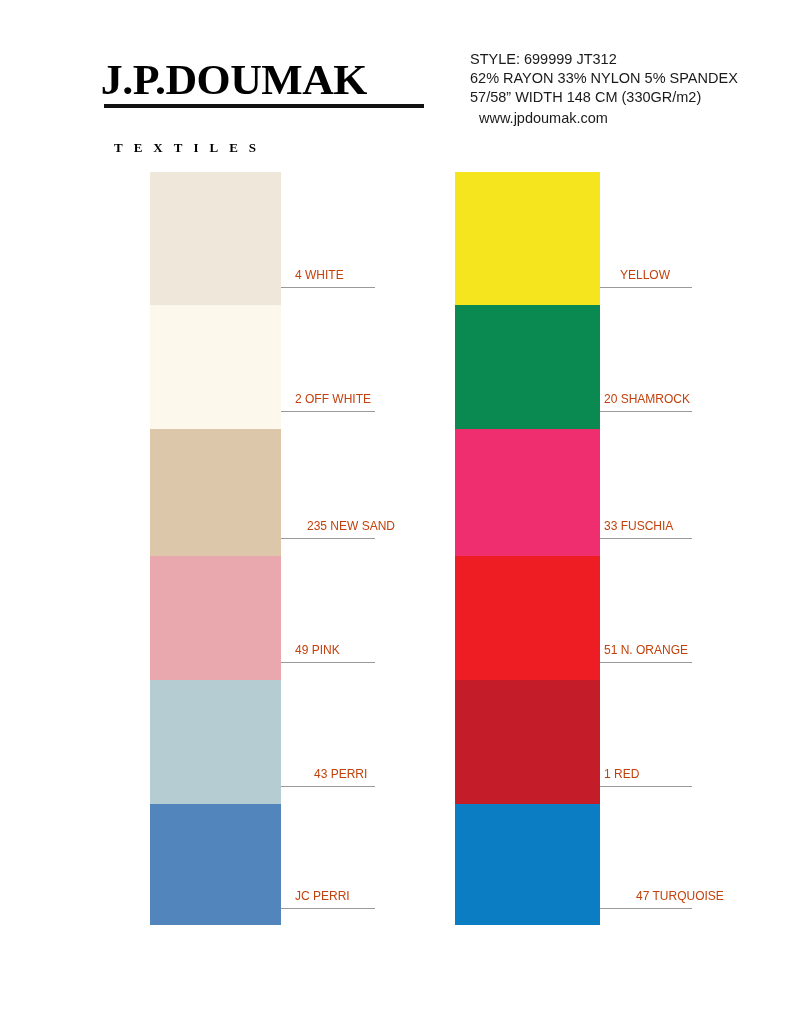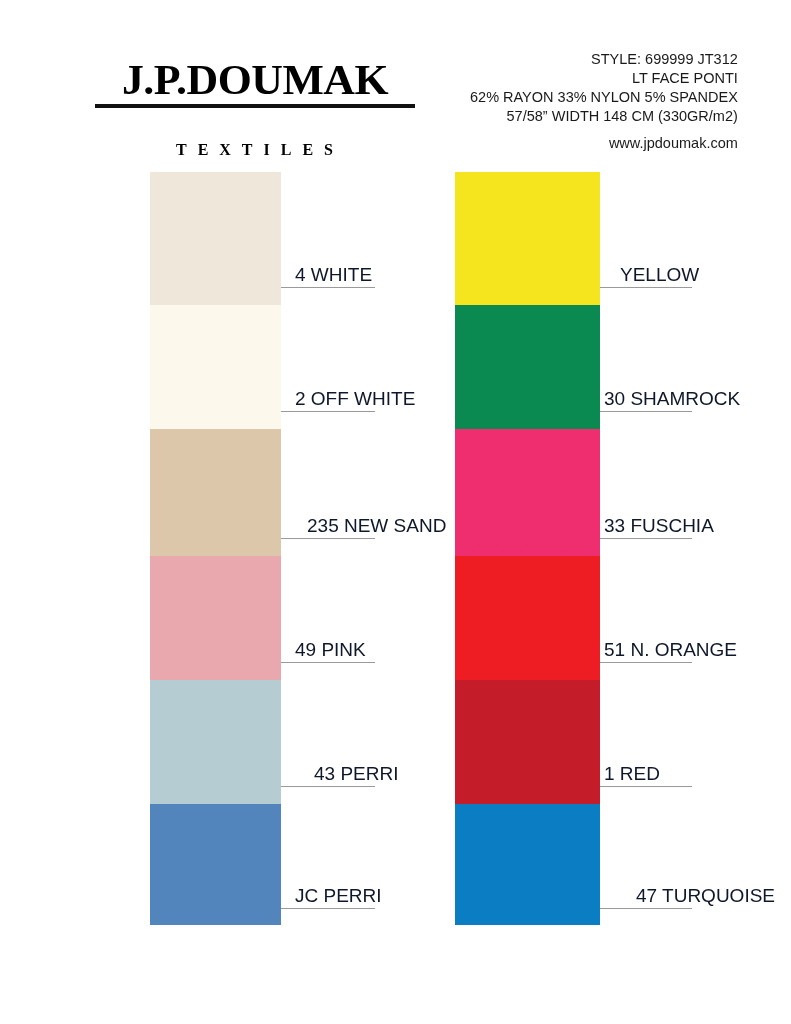--- a/index.html
+++ b/index.html
@@ -19,65 +19,64 @@
   
   .header {
     position: absolute;
     top: 0;
     left: 0;
     width: 791px;
     height: 160px;
   }
   .logo-block {
     position: absolute;
-    left: 95px;
+    left: 104px;
     top: 58px;
     width: 320px;
-    text-align: center;
+    text-align: left;
   }
   .logo-main {
     font-family: "Liberation Serif", serif;
     font-weight: bold;
     font-size: 43px;
     letter-spacing: -0.5px;
     line-height: 1;
     color: #000;
     white-space: nowrap;
     transform: scaleX(1.02);
   }
   .logo-rule {
     height: 4px;
     background: #111;
     margin: 3px 0 2px 0;
     width: 100%;
   }
   .logo-sub {
     font-family: "Liberation Serif", serif;
     font-weight: bold;
-    font-size: 16px;
+    font-size: 13px;
     letter-spacing: 11px;
     line-height: 1.1;
     padding-left: 10px;
     color: #000;
     white-space: nowrap;
     margin-top: 33px;
   }
 
   .spec-block {
     position: absolute;
     left: 470px;
     top: 50px;
     font-size: 14.5px;
     line-height: 19px;
     color: #1a1a1a;
     white-space: nowrap;
-    text-align: right;
   }
   .spec-line { display: block; }
-  .spec-web { display: block; padding-left: 9px; margin-top: 8px; }
+  .spec-web { display: block; padding-left: 9px; margin-top: 2px; }
 
   
   .col {
     position: absolute;
     top: 172px;
   }
   .col-left  { left: 150px; width: 131px; }
   .col-right { left: 455px; width: 145px; }
 
   .swatch {
@@ -91,22 +90,22 @@
     top: -9px;
     left: 0;
     width: 100%;
     height: 10px;
     pointer-events: none;
   }
 
   
   .label {
     position: absolute;
-    font-size: 19px;
-    color: #0f172a;
+    font-size: 12px;
+    color: #c2410c;
     white-space: nowrap;
     line-height: 14px;
   }
   .label .txt { display: block; padding-bottom: 3px; }
   .leader {
     position: absolute;
     height: 1px;
     background: #9a9a9a;
   }
 
@@ -125,21 +124,20 @@
 <div class="header">
 
   <div class="logo-block">
     <div class="logo-main">J.P.DOUMAK</div>
     <div class="logo-rule"></div>
     <div class="logo-sub">TEXTILES</div>
   </div>
 
   <div class="spec-block">
     <span class="spec-line">STYLE: 699999 JT312</span>
-    <span class="spec-line">LT FACE PONTI</span>
     <span class="spec-line">62% RAYON 33% NYLON 5% SPANDEX</span>
     <span class="spec-line">57/58” WIDTH 148 CM (330GR/m2)</span>
     <span class="spec-web">www.jpdoumak.com</span>
   </div>
 
 </div>
 
 <div class="col col-left" id="col-left">
     <div class="swatch" style="height: 132px; background: rgb(239, 231, 218);"></div>
     <div class="swatch" style="height: 124px; background: rgb(252, 248, 236);">
@@ -219,21 +217,21 @@
     <div class="leader" style="left: 281px; top: 786px; width: 94px;"></div>
     <div class="label" style="left: 295px; top: 889px;">
       <span class="txt">JC PERRI</span>
     </div>
     <div class="leader" style="left: 281px; top: 908px; width: 94px;"></div>
     <div class="label" style="left: 620px; top: 268px;">
       <span class="txt">YELLOW</span>
     </div>
     <div class="leader" style="left: 600px; top: 287px; width: 92px;"></div>
     <div class="label" style="left: 604px; top: 392px;">
-      <span class="txt">30 SHAMROCK</span>
+      <span class="txt">20 SHAMROCK</span>
     </div>
     <div class="leader" style="left: 600px; top: 411px; width: 92px;"></div>
     <div class="label" style="left: 604px; top: 519px;">
       <span class="txt">33 FUSCHIA</span>
     </div>
     <div class="leader" style="left: 600px; top: 538px; width: 92px;"></div>
     <div class="label" style="left: 604px; top: 643px;">
       <span class="txt">51 N. ORANGE</span>
     </div>
     <div class="leader" style="left: 600px; top: 662px; width: 92px;"></div>

